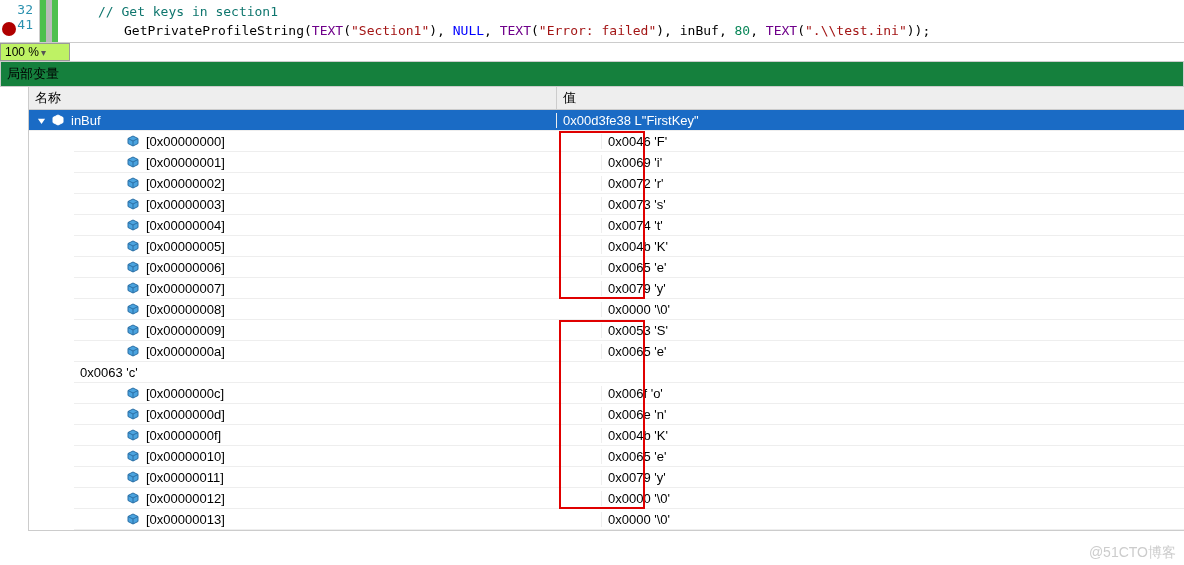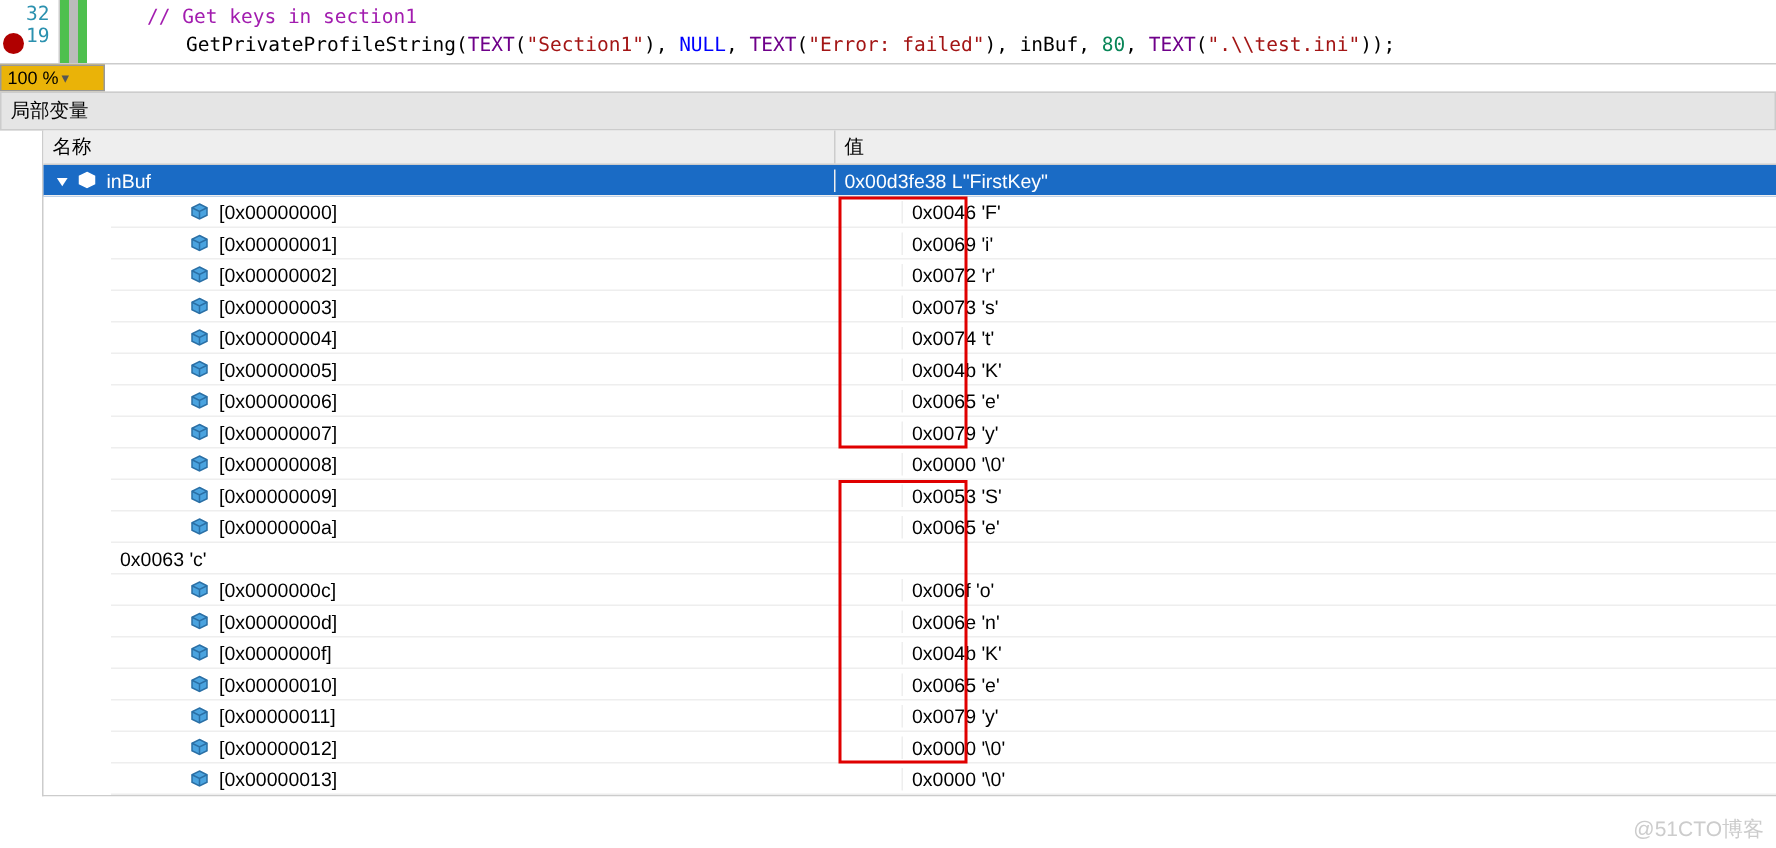--- a/index.html
+++ b/index.html
@@ -4,30 +4,30 @@
 <style>
   * { margin:0; padding:0; box-sizing:border-box; }
   body { font-family:"Segoe UI", Tahoma, sans-serif; font-size:13px; background:#fff; color:#000; width:1184px; }
   .code-area { display:flex; border-bottom:1px solid #ccc; }
   .gutter { width:40px; text-align:right; padding:2px 6px 2px 0; color:#2b91af; font-family:Consolas,monospace; font-size:13px; background:#fff; position:relative; }
   .breakpoint { width:14px; height:14px; background:#b00000; border-radius:50%; position:absolute; left:2px; top:22px; }
   .line-nos { border-right:1px solid #ccc; }
   .bar-green { width:6px; background:#4ec04e; }
   .bar-gray { width:6px; background:#bbb; }
   .code-lines { font-family:Consolas,monospace; font-size:13px; padding:2px 0 2px 40px; line-height:19px; white-space:nowrap; overflow:hidden; flex:1; }
-  .kw-comment { color:#a21caf; }
+  .kw-comment { color:#0f766e; }
   .kw-macro { color:#6f008a; }
   .kw-str { color:#a31515; }
   .kw-const { color:#0000ff; }
   .kw-num { color:#098658; }
   .kw-id { color:#000; }
   .kw-fn { color:#000;margin-left:26px; }
-  .zoom-bar { background:#eab308; border:1px solid #999; padding:1px 4px; width:70px; display:flex; align-items:center; gap:2px; font-size:12px; }
+  .zoom-bar { background:#bef264; border:1px solid #999; padding:1px 4px; width:70px; display:flex; align-items:center; gap:2px; font-size:12px; }
   .zoom-arrow { font-size:10px; color:#555; }
-  .panel-title { background:#e5e5e5; border:1px solid #ccc; padding:3px 6px; font-size:13px; }
+  .panel-title { background:#15803d; border:1px solid #ccc; padding:3px 6px; font-size:13px; }
   .grid { border:1px solid #ccc; border-top:none; width:100%;margin-left:28px; }
   .grid-header { display:flex; background:#eee; border-bottom:1px solid #ccc; }
   .col-name { width:528px; padding:2px 6px; border-right:1px solid #ccc; }
   .col-value { flex:1; padding:2px 6px; }
   .row { display:flex; border-bottom:1px solid #eee; height:21px; align-items:center; }
   .row.selected { background:#1a6bc5; color:#fff; }
   .name-cell { width:528px; display:flex; align-items:center; padding-left:6px; border-right:1px solid #eee; }
   .value-cell { flex:1; padding:2px 6px; display:flex; align-items:center; }
   .expander { width:12px; height:12px; margin-right:4px; display:inline-flex; align-items:center; justify-content:center; }
   .expander svg { width:9px; height:9px; }
@@ -38,21 +38,21 @@
   .redbox { border:2px solid #e00000; position:absolute; pointer-events:none; }
   .watermark { position:fixed; right:8px; bottom:3px; color:#ccc; font-size:14px; }
 </style>
 </head>
 <body>
 
 <div class="code-area">
   <div class="gutter line-nos">
     <div class="breakpoint"></div>
     <div>32</div>
-    <div>19</div>
+    <div>41</div>
   </div>
   <div class="bar-green"></div>
   <div class="bar-gray"></div>
   <div class="bar-green"></div>
   <div class="code-lines">
     <div><span class="kw-comment">// Get keys in section1</span></div>
     <div>
       <span class="kw-fn">GetPrivateProfileString</span><span>(</span><span class="kw-macro">TEXT</span><span>(</span><span class="kw-str">"Section1"</span><span>), </span><span class="kw-const">NULL</span><span>, </span><span class="kw-macro">TEXT</span><span>(</span><span class="kw-str">"Error: failed"</span><span>), </span><span class="kw-id">inBuf</span><span>, </span><span class="kw-num">80</span><span>, </span><span class="kw-macro">TEXT</span><span>(</span><span class="kw-str">".\\test.ini"</span><span>));</span>
     </div>
   </div>

